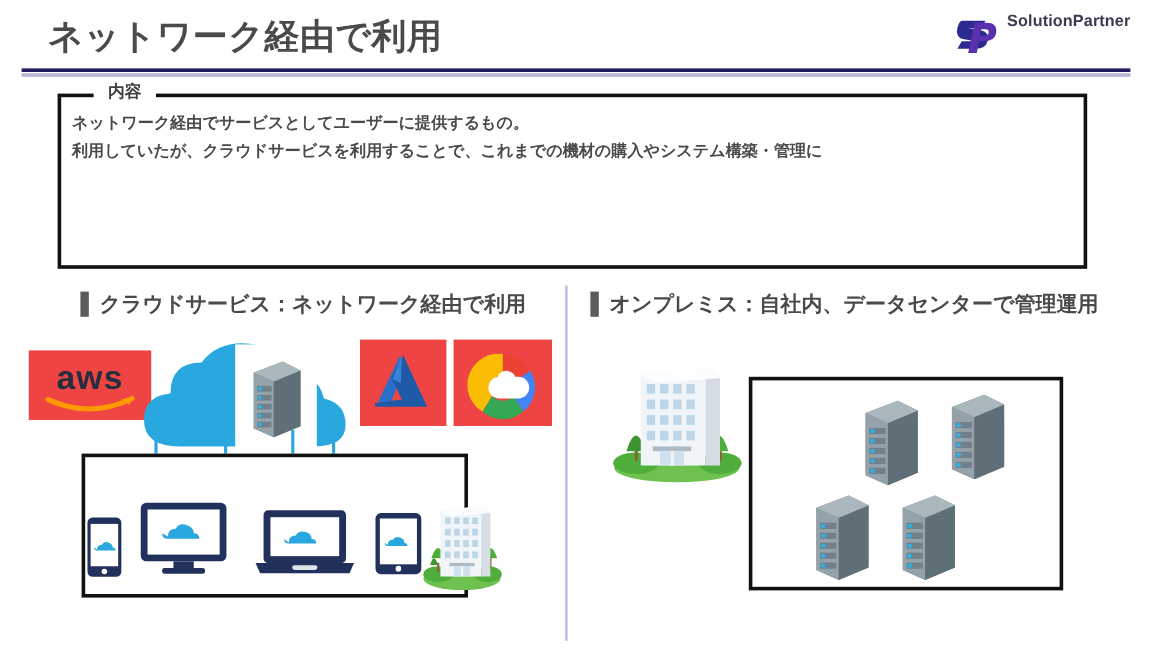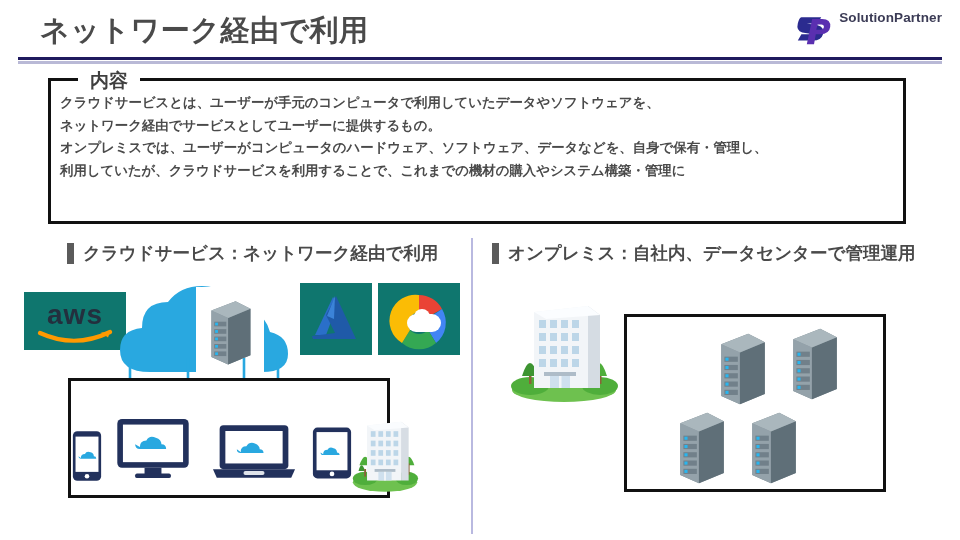--- a/index.html
+++ b/index.html
@@ -37,21 +37,21 @@
   }
 
   
   #content-box {
     position:absolute; left:48px; top:78px; width:858px; height:146px;
     border:3px solid #111; background:#fff;
   }
   #content-legend {
     position:absolute; left:78px; top:68px;
     background:#fff; padding:0 12px;
-    font-size:19px; font-weight:bold; color:#3f3f3f;
+    font-size:14px; font-weight:bold; color:#3f3f3f;
   }
   #content-body {
     position:absolute; left:60px; top:92px; width:840px;
   }
   #content-body .line {
     font-size:13.4px; font-weight:bold; color:#4a4a4a;
     line-height:22.6px; white-space:nowrap;
   }
 
   
@@ -67,21 +67,21 @@
   #section-cloud  { left:56px;  top:241px;padding-left:11px; }
   #section-onprem { left:492px; top:241px; }
 
   
   #panel-divider {
     position:absolute; left:471px; top:238px; width:2px; height:296px;
     background:#b9b9e0;
   }
 
   
-  .logo-tile { position:absolute; background:#0f766e; }
+  .logo-tile { position:absolute; background:#ef4444; }
   #aws-logo-tile   { left:24px;  top:292px; width:102px; height:58px; }
   #azure-logo-tile { left:300px; top:283px; width:72px;  height:72px; }
   #gcp-logo-tile   { left:378px; top:283px; width:82px;  height:72px; }
 
   #cloud-graphic { position:absolute; left:112px; top:276px; width:182px; height:110px; }
   #cloud-server  { position:absolute; left:196px; top:287px; width:68px;  height:88px; background:#fff;
                    display:flex; align-items:center; justify-content:center; }
 
   #network-box {
     position:absolute; left:68px; top:378px; width:322px; height:120px;
@@ -122,23 +122,21 @@
         <path d="M20 10 H31 Q41 10 40 19 Q39 27 29 27 H24 L22 38 H14 L20 10 Z M26 16 L24.5 22 H29 Q32.5 22 33 19 Q33.3 16 30 16 H26 Z"></path>
       </g>
     </svg>
   </span>
   <span class="wordmark">SolutionPartner</span>
 </div>
 
 <div id="content-box"></div>
 <div id="content-legend">内容</div>
 <div id="content-body">
-  <div class="line">クラウドサービスとは、ユーザーが手元のコンピュータで利用していたデータやソフトウェアを、</div>
   <div class="line">ネットワーク経由でサービスとしてユーザーに提供するもの。</div>
-  <div class="line">オンプレミスでは、ユーザーがコンピュータのハードウェア、ソフトウェア、データなどを、自身で保有・管理し、</div>
   <div class="line">利用していたが、クラウドサービスを利用することで、これまでの機材の購入やシステム構築・管理に</div>
 </div>
 
 <div class="section-header" id="section-cloud">
   <span class="bar"></span>
   <span class="label">クラウドサービス：ネットワーク経由で利用</span>
 </div>
 <div class="section-header" id="section-onprem">
   <span class="bar"></span>
   <span class="label">オンプレミス：自社内、データセンターで管理運用</span>

